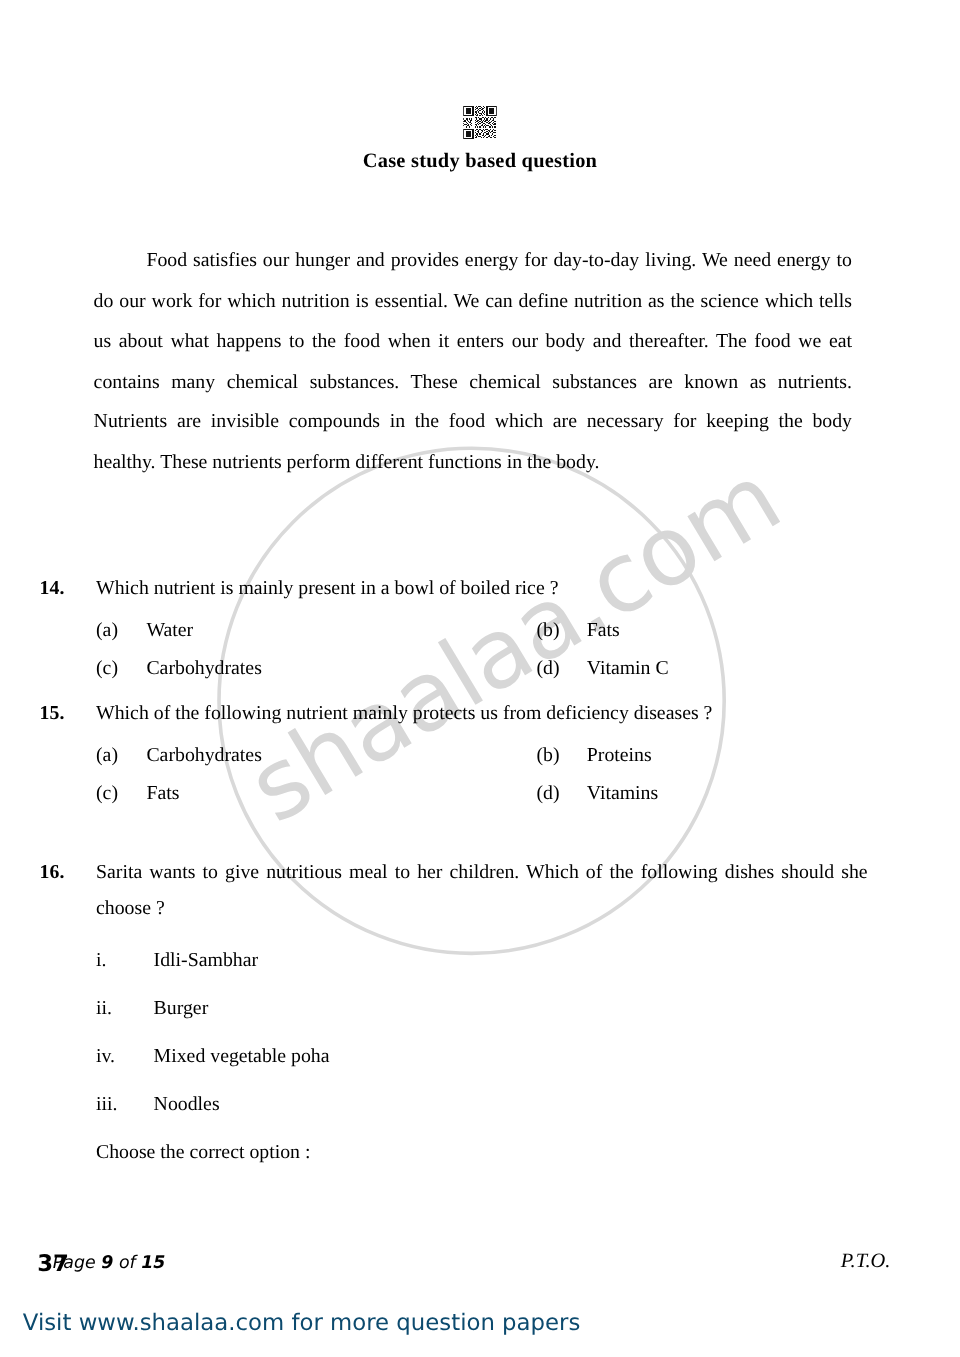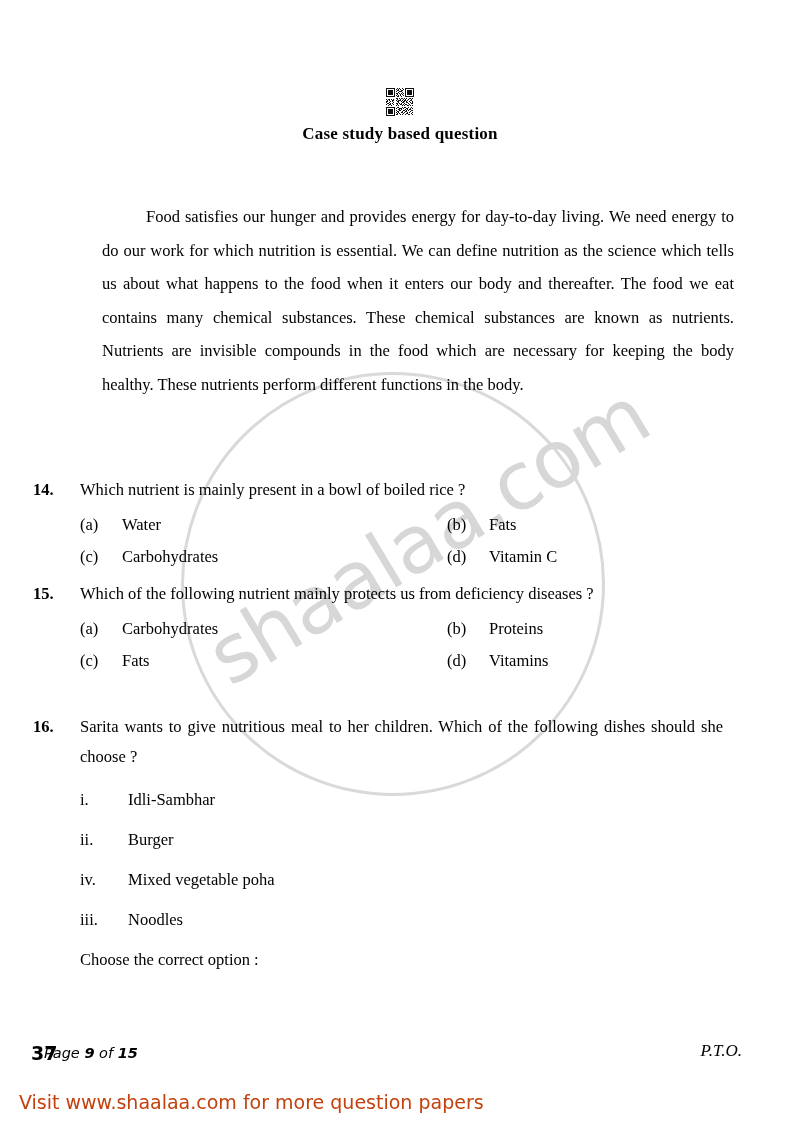--- a/index.html
+++ b/index.html
@@ -90,21 +90,20 @@
   .passage {
     position: absolute;
     left: 78px;
     top: 200px;
     width: 632px;
     font-size: 16.5px;
     line-height: 33.5px;
     text-align: justify;
     text-justify: inter-word;
     text-indent: 44px;
-    margin-left: 24px;
   }
 
   
   .question {
     position: absolute;
     left: 33px;
     width: 690px;
   }
   .q-head {
     position: relative;
@@ -206,21 +205,21 @@
     font-style: italic;
     font-family: "Liberation Serif", "DejaVu Serif", serif;
   }
 
   .site-banner {
     position: absolute;
     left: 19px;
     top: 1091px;
     font-family: "DejaVu Sans", "Liberation Sans", sans-serif;
     font-size: 19px;
-    color: #c2410c;
+    color: #0c4a6e;
   }
 </style>
 </head>
 <body>
 
 <div id="watermark-layer">
   <div class="wm-circle"></div>
   <div class="wm-text">shaalaa.com</div>
 </div>
 

